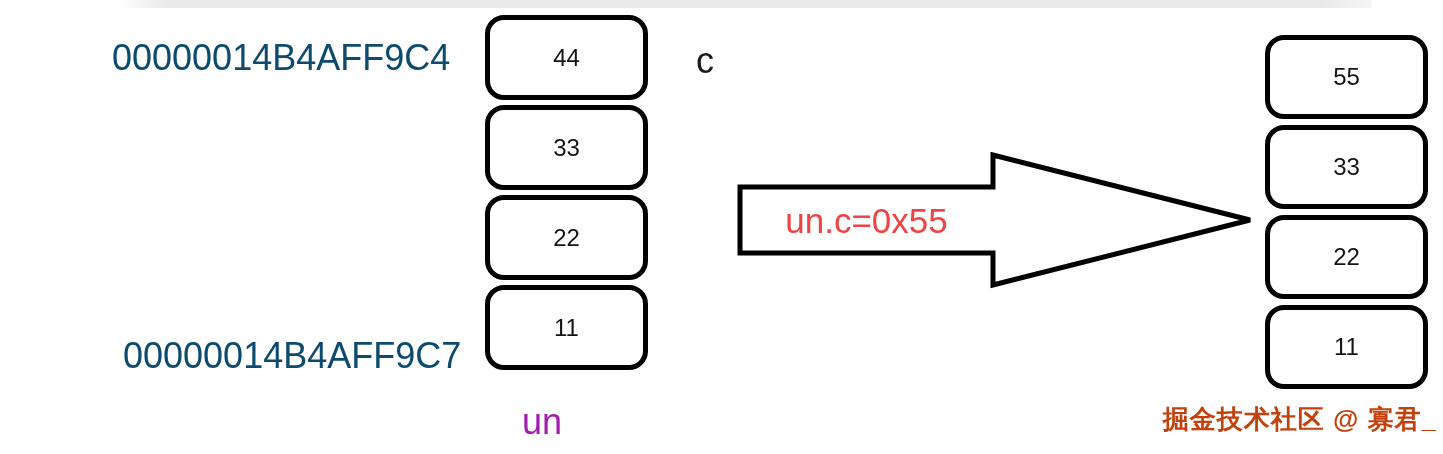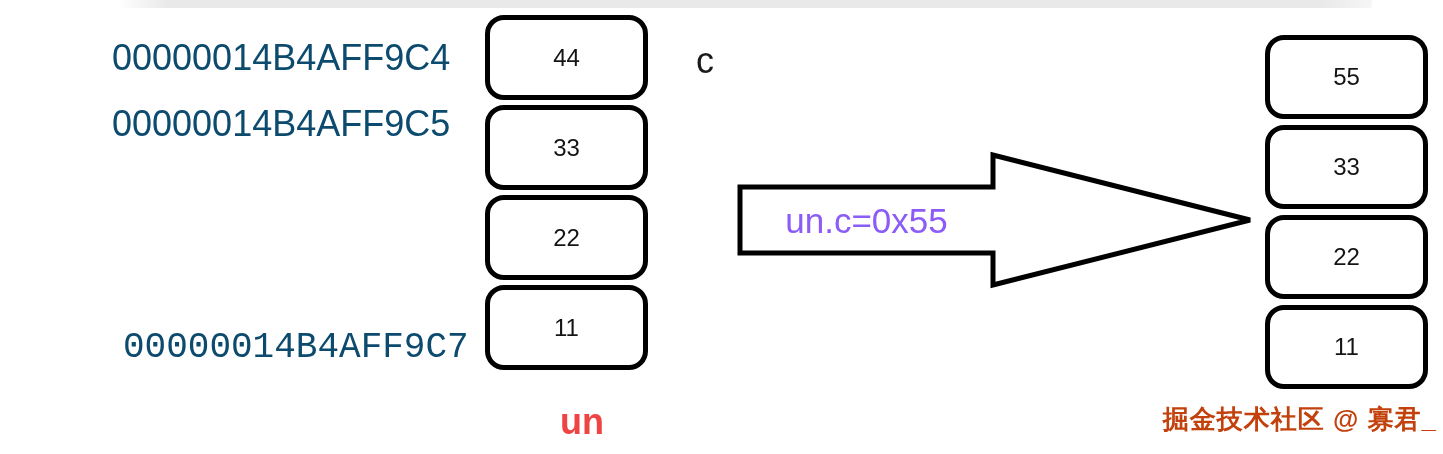--- a/index.html
+++ b/index.html
@@ -17,58 +17,57 @@
     border-radius:0 0 3px 3px;
   }
 
   .addr{
     position:absolute;font-size:36px;line-height:36px;white-space:nowrap;
     letter-spacing:0px;color:#0c4a6e;
   }
   .addr-0{left:112px;top:40px;}
   .addr-1{left:112px;top:106px;}
   .addr-2{left:122px;top:222px;}
-  .addr-3{left:123px;top:330px;font-family:Liberation Mono, monospace;}
+  .addr-3{left:123px;top:338px;}
 
   .stack{position:absolute;display:flex;flex-direction:column;}
   .left-stack{left:485px;top:15px;width:163px;gap:5px;}
   .right-stack{left:1265px;top:35px;width:163px;gap:6px;}
   .cell{
     box-sizing:border-box;height:85px;
     border:5px solid #000;border-radius:19px;background:#fff;
     display:flex;align-items:center;justify-content:center;
     font-size:24px;color:#141414;
   }
   .right-stack .cell{height:84px;}
 
   .label-c{position:absolute;left:696px;top:43px;font-size:36px;line-height:36px;color:#1a1a1a;}
-  .label-un{position:absolute;left:560px;top:404px;font-size:36px;line-height:36px;color:#ef4444;font-weight:bold;}
+  .label-un{position:absolute;left:522px;top:404px;font-size:36px;line-height:36px;color:#a21caf;}
 
   .arrow-svg{position:absolute;left:0;top:0;pointer-events:none;}
   .arrow-text{
     position:absolute;left:740px;top:203px;width:253px;text-align:center;
-    font-size:35px;line-height:36px;color:#8b5cf6;white-space:nowrap;
+    font-size:35px;line-height:36px;color:#ef4444;white-space:nowrap;
   }
 
   .watermark{
     position:absolute;right:6px;top:402px;
     font-size:26px;line-height:34px;white-space:nowrap;
     color:#c2410c;font-weight:600;letter-spacing:1px;
     text-shadow:2px 2px 0 #ffffff, 1px 1px 0 #ffffff;
   }
 </style>
 </head>
 <body>
 
 <div class="canvas">
 
   <div class="topbar"></div>
 
   <div class="addr addr-0">00000014B4AFF9C4</div>
-  <div class="addr addr-1">00000014B4AFF9C5</div>
   <div class="addr addr-3">00000014B4AFF9C7</div>
 
   <div class="stack left-stack">
     <div class="cell">44</div>
     <div class="cell">33</div>
     <div class="cell">22</div>
     <div class="cell">11</div>
   </div>
 
   <div class="label-c">c</div>

